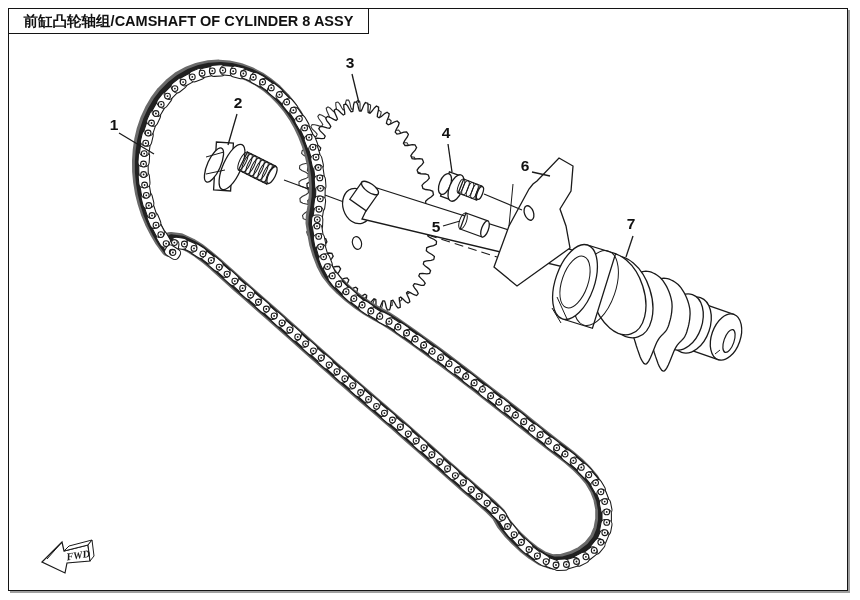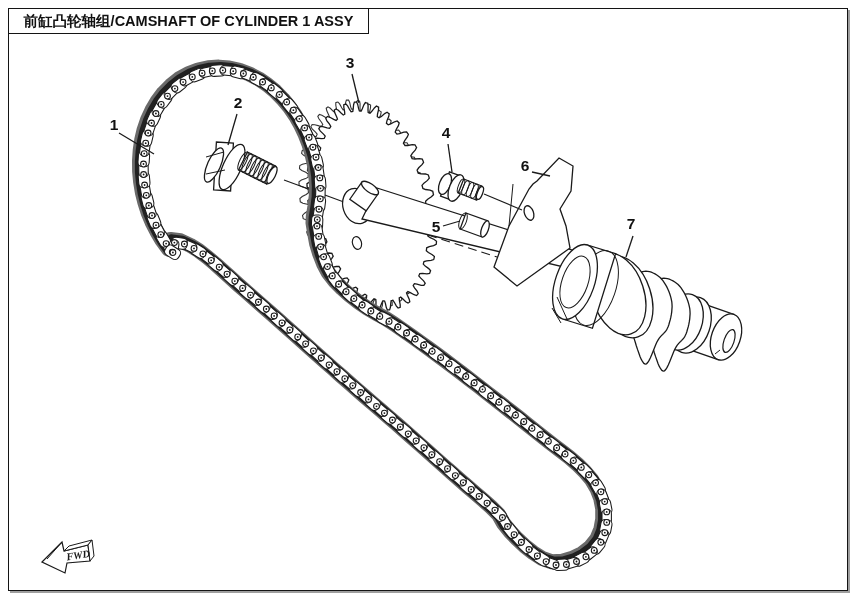--- a/index.html
+++ b/index.html
@@ -528,21 +528,21 @@
         <line x1="237" y1="114" x2="228" y2="145" stroke="#1a1a1a" stroke-width="1.3"></line>
         <line x1="352" y1="74" x2="359" y2="103" stroke="#1a1a1a" stroke-width="1.3"></line>
         <line x1="448" y1="144" x2="452" y2="172" stroke="#1a1a1a" stroke-width="1.3"></line>
         <line x1="443" y1="226" x2="460" y2="221" stroke="#1a1a1a" stroke-width="1.3"></line>
         <line x1="532" y1="172" x2="550" y2="176" stroke="#1a1a1a" stroke-width="1.3"></line>
         <line x1="633" y1="236" x2="626" y2="257" stroke="#1a1a1a" stroke-width="1.3"></line>
       </g>
     </svg>
   <div class="frame"></div>
   <div class="title-box">
-    <span>前缸凸轮轴组/CAMSHAFT OF CYLINDER 1 ASSY</span>
+    <span>前缸凸轮轴组/CAMSHAFT OF CYLINDER 8 ASSY</span>
   </div>
   <div class="callout" style="left: 114px; top: 125px;">1</div>
   <div class="callout" style="left: 238px; top: 103px;">2</div>
   <div class="callout" style="left: 350px; top: 63px;">3</div>
   <div class="callout" style="left: 446px; top: 133px;">4</div>
   <div class="callout" style="left: 436px; top: 227px;">5</div>
   <div class="callout" style="left: 525px; top: 166px;">6</div>
   <div class="callout" style="left: 631px; top: 224px;">7</div>
 </div>
 

